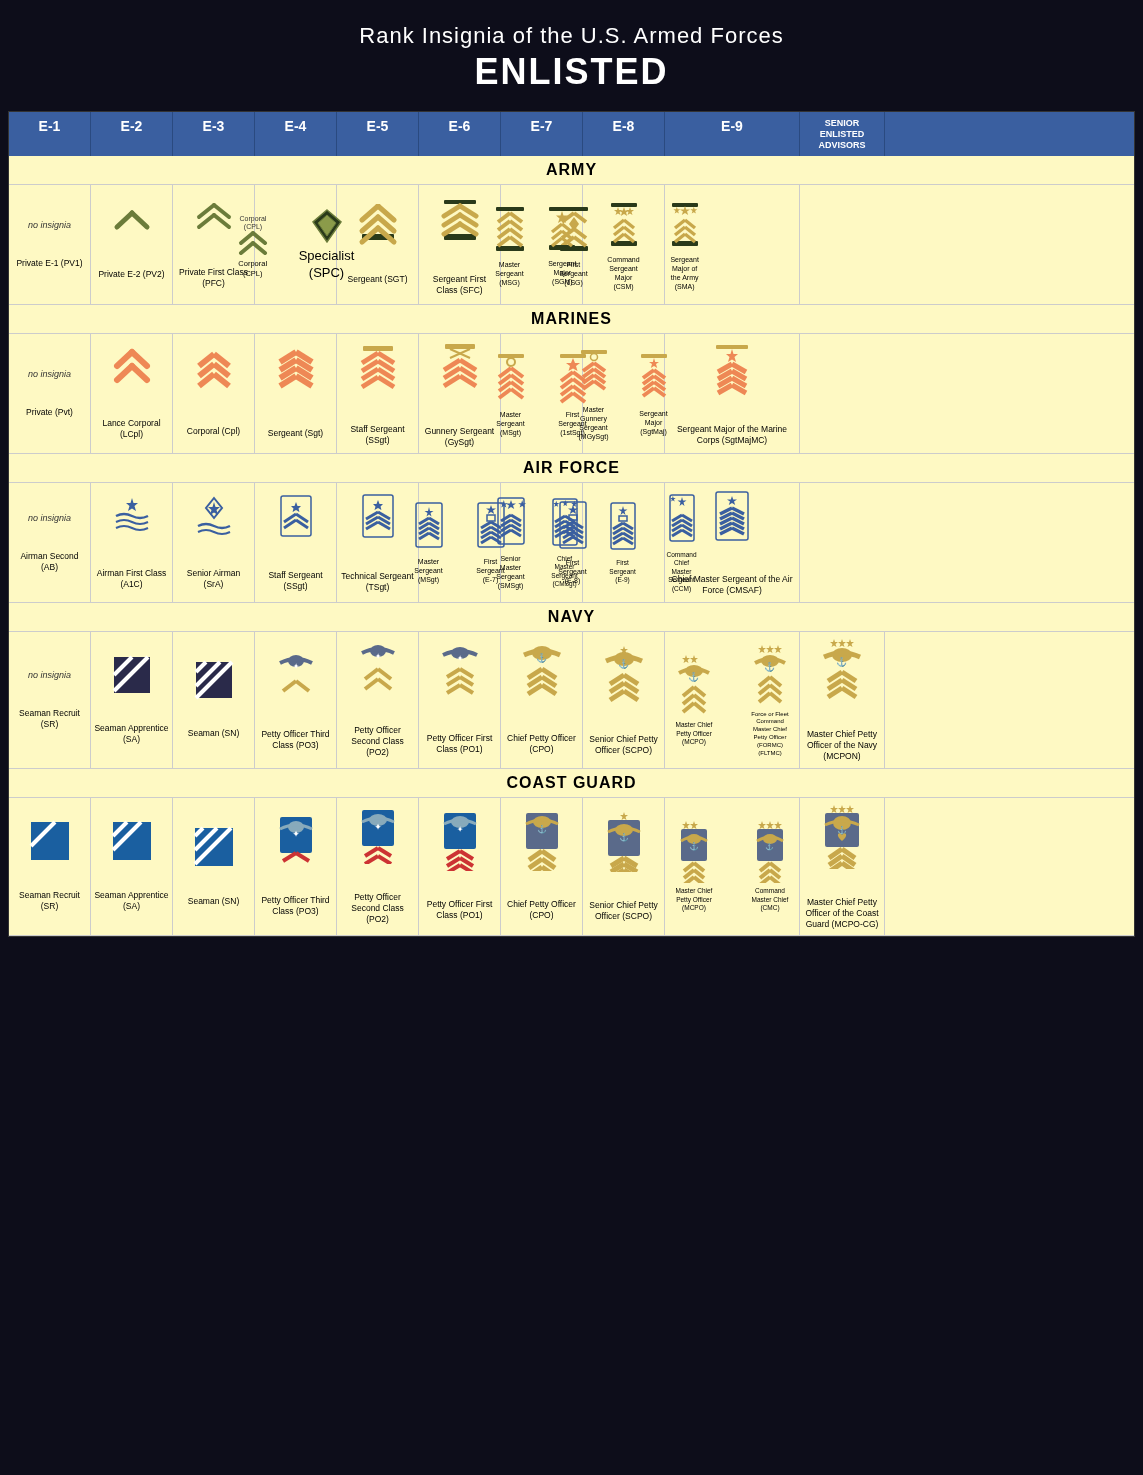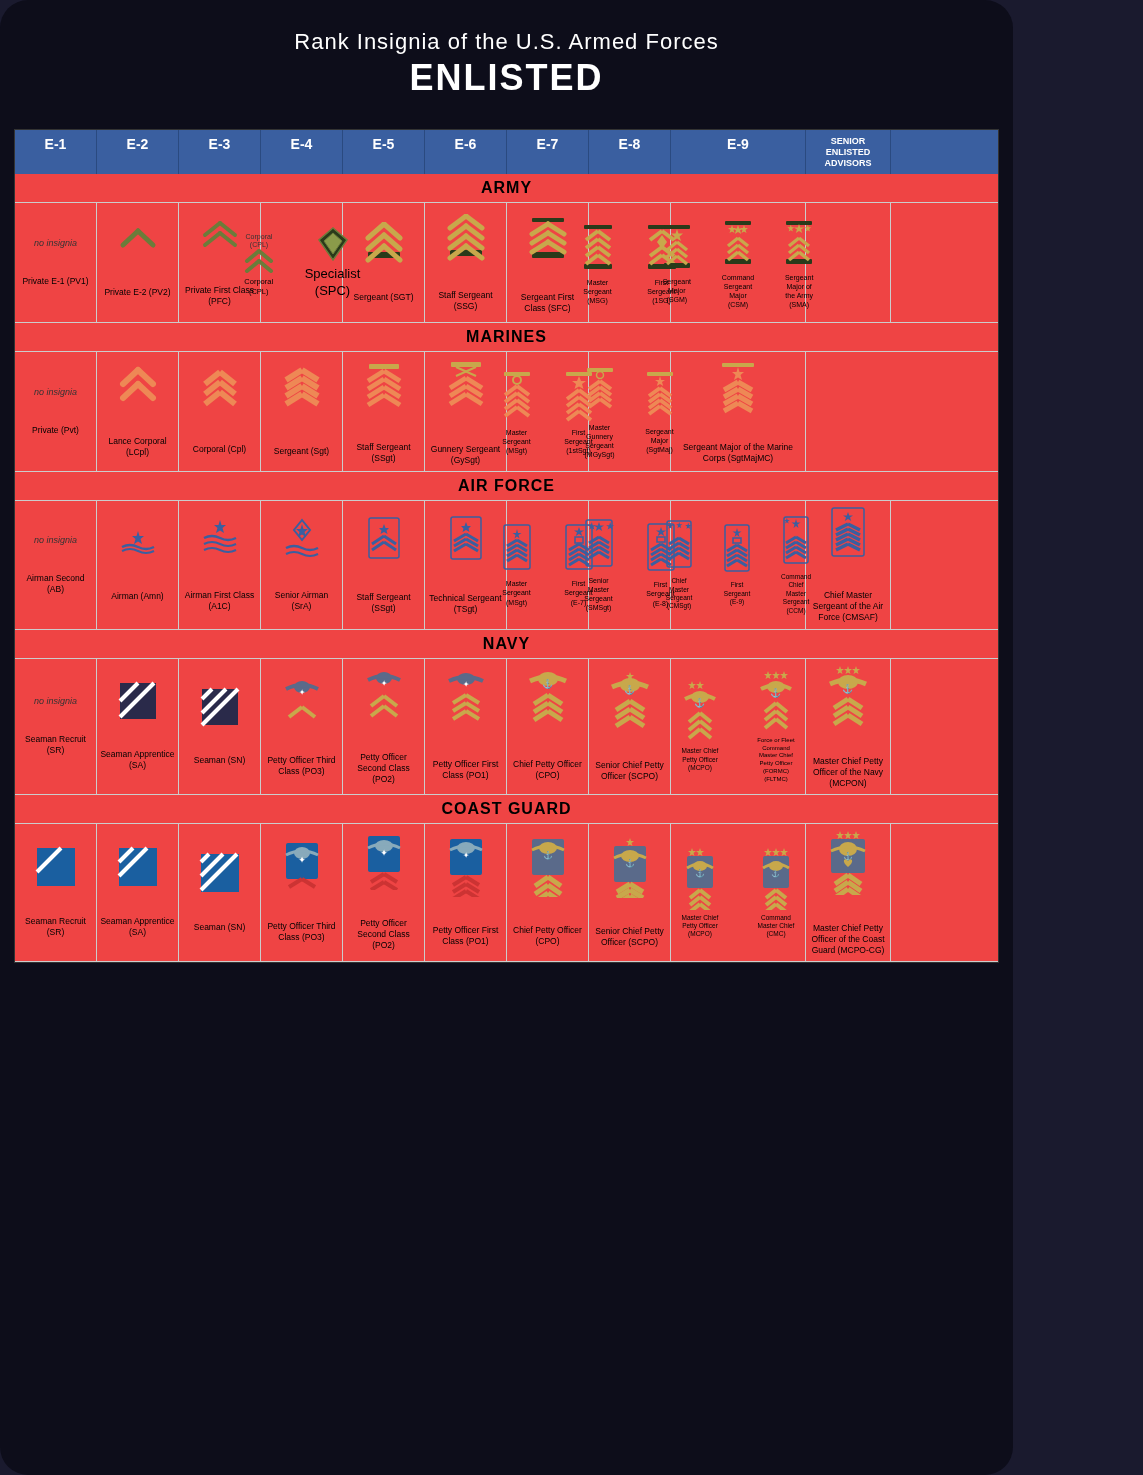--- a/index.html
+++ b/index.html
@@ -5,24 +5,23 @@
     * { box-sizing: border-box; margin: 0; padding: 0; }
     body {
       background: #1a1a2e;
       font-family: Arial, sans-serif;
       width: 1143px;
       min-height: 1475px;
     }
 
     .page {
       background: #0d0d1a;
-      width: 1013px;
+      width: 1143px;
       min-height: 1475px;
-      padding: 14px;
-      border-radius: 28px;
+      padding: 8px;
     }
 
     .title-section {
       text-align: center;
       padding: 15px 0 10px;
       color: white;
     }
 
     .title-section h1 {
       font-size: 22px;
@@ -31,22 +30,22 @@
       margin-bottom: 2px;
     }
 
     .title-section h2 {
       font-size: 36px;
       font-weight: bold;
       letter-spacing: 2px;
     }
 
     .rank-table-container {
-      background: #ef4444;
-      margin: 20px 0;
+      background: #fef9c3;
+      margin: 8px 0;
       border: 1px solid #333;
     }
 
     
     .grade-header {
       display: grid;
       grid-template-columns: 82px 82px 82px 82px 82px 82px 82px 82px 135px 85px;
       background: #3a5fa0;
       color: white;
       font-weight: bold;
@@ -248,38 +247,20 @@
             <polyline points="20,13 36,27" stroke="#c8a84b" stroke-width="5" fill="none" stroke-linecap="round"></polyline>
             <polyline points="4,27 20,13" stroke="#c8a84b" stroke-width="5" fill="none" stroke-linecap="round"></polyline>
             <polyline points="20,24 36,38" stroke="#c8a84b" stroke-width="5" fill="none" stroke-linecap="round"></polyline>
             <polyline points="4,38 20,24" stroke="#c8a84b" stroke-width="5" fill="none" stroke-linecap="round"></polyline>
           </svg>
         </div>
         <div class="rank-name">Sergeant
 (SGT)</div>
       </div>
 
-      <div class="rank-cell">
-        <div class="insignia">
-          <svg width="40" height="48" viewBox="0 0 40 48">
-            <rect x="4" y="36" width="32" height="6" fill="#2a3a1a" rx="1"></rect>
-            <polyline points="20,2 36,14" stroke="#c8a84b" stroke-width="5" fill="none" stroke-linecap="round"></polyline>
-            <polyline points="4,14 20,2" stroke="#c8a84b" stroke-width="5" fill="none" stroke-linecap="round"></polyline>
-            <polyline points="20,12 36,24" stroke="#c8a84b" stroke-width="5" fill="none" stroke-linecap="round"></polyline>
-            <polyline points="4,24 20,12" stroke="#c8a84b" stroke-width="5" fill="none" stroke-linecap="round"></polyline>
-            <polyline points="20,22 36,34" stroke="#c8a84b" stroke-width="5" fill="none" stroke-linecap="round"></polyline>
-            <polyline points="4,34 20,22" stroke="#c8a84b" stroke-width="5" fill="none" stroke-linecap="round"></polyline>
-            <polyline points="20,32 36,44" stroke="#c8a84b" stroke-width="5" fill="none" stroke-linecap="round"></polyline>
-            <polyline points="4,44 20,32" stroke="#c8a84b" stroke-width="5" fill="none" stroke-linecap="round"></polyline>
-          </svg>
-        </div>
-        <div class="rank-name">Staff
-Sergeant
-(SSG)</div>
-      </div>
 
       <div class="rank-cell">
         <div class="insignia">
           <svg width="40" height="52" viewBox="0 0 40 52">
             <rect x="4" y="6" width="32" height="4" fill="#2a3a1a" rx="1"></rect>
             <rect x="4" y="40" width="32" height="6" fill="#2a3a1a" rx="1"></rect>
             <polyline points="20,12 36,22" stroke="#c8a84b" stroke-width="5" fill="none" stroke-linecap="round"></polyline>
             <polyline points="4,22 20,12" stroke="#c8a84b" stroke-width="5" fill="none" stroke-linecap="round"></polyline>
             <polyline points="20,21 36,31" stroke="#c8a84b" stroke-width="5" fill="none" stroke-linecap="round"></polyline>
             <polyline points="4,31 20,21" stroke="#c8a84b" stroke-width="5" fill="none" stroke-linecap="round"></polyline>
@@ -610,32 +591,20 @@
       <div class="rank-cell">
         <div class="insignia">
           <span class="no-insignia-text">no
 insignia</span>
         </div>
         <div class="rank-name">Airman
 Second
 (AB)</div>
       </div>
 
-      <div class="rank-cell">
-        <div class="insignia">
-          <svg width="40" height="36" viewBox="0 0 40 36">
-            <polygon points="20,4 21.5,9 26,9 22.5,12 24,17 20,14.5 16,17 17.5,12 14,9 18.5,9" fill="#3a5fa0"></polygon>
-
-            <path d="M4,20 Q12,16 20,20 Q28,24 36,20" stroke="#3a5fa0" stroke-width="2.5" fill="none"></path>
-            <path d="M4,24 Q12,20 20,24 Q28,28 36,24" stroke="#3a5fa0" stroke-width="2" fill="none"></path>
-          </svg>
-        </div>
-        <div class="rank-name">Airman
-(Amn)</div>
-      </div>
 
       <div class="rank-cell">
         <div class="insignia">
           <svg width="40" height="44" viewBox="0 0 40 44">
             <polygon points="20,2 21.5,7 26,7 22.5,10 24,15 20,12.5 16,15 17.5,10 14,7 18.5,7" fill="#3a5fa0"></polygon>
             <path d="M4,20 Q12,16 20,20 Q28,24 36,20" stroke="#3a5fa0" stroke-width="2.5" fill="none"></path>
             <path d="M4,26 Q12,22 20,26 Q28,30 36,26" stroke="#3a5fa0" stroke-width="2" fill="none"></path>
             <path d="M4,32 Q12,28 20,32 Q28,36 36,32" stroke="#3a5fa0" stroke-width="2" fill="none"></path>
           </svg>
         </div>

